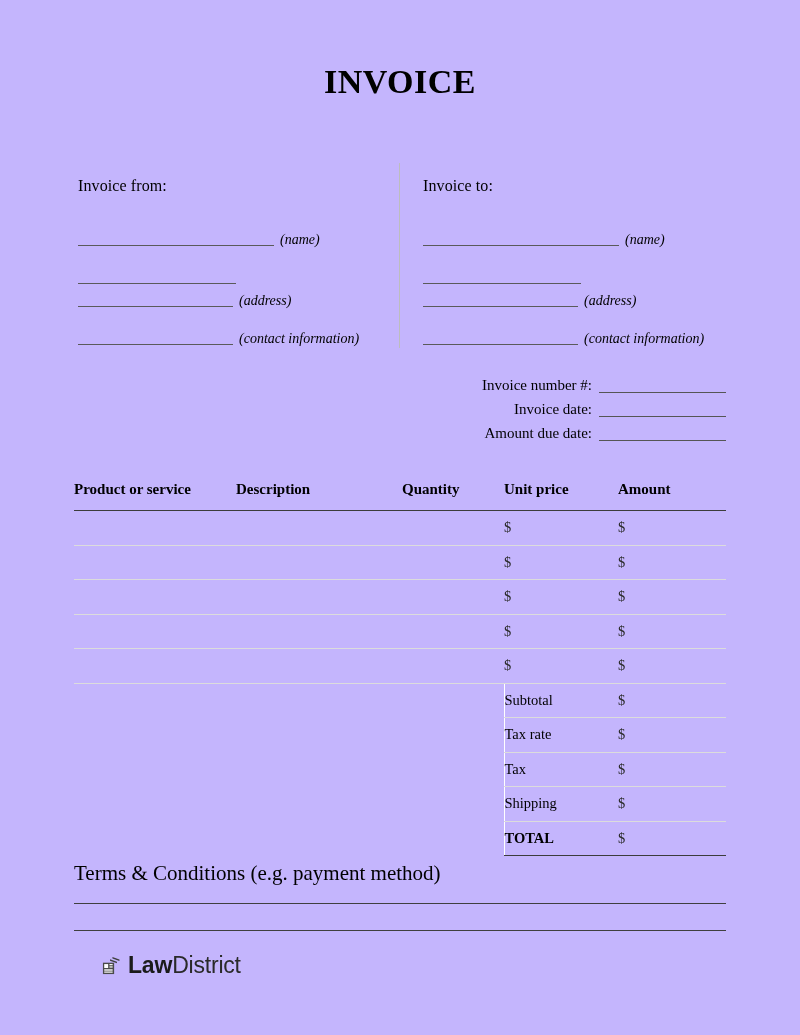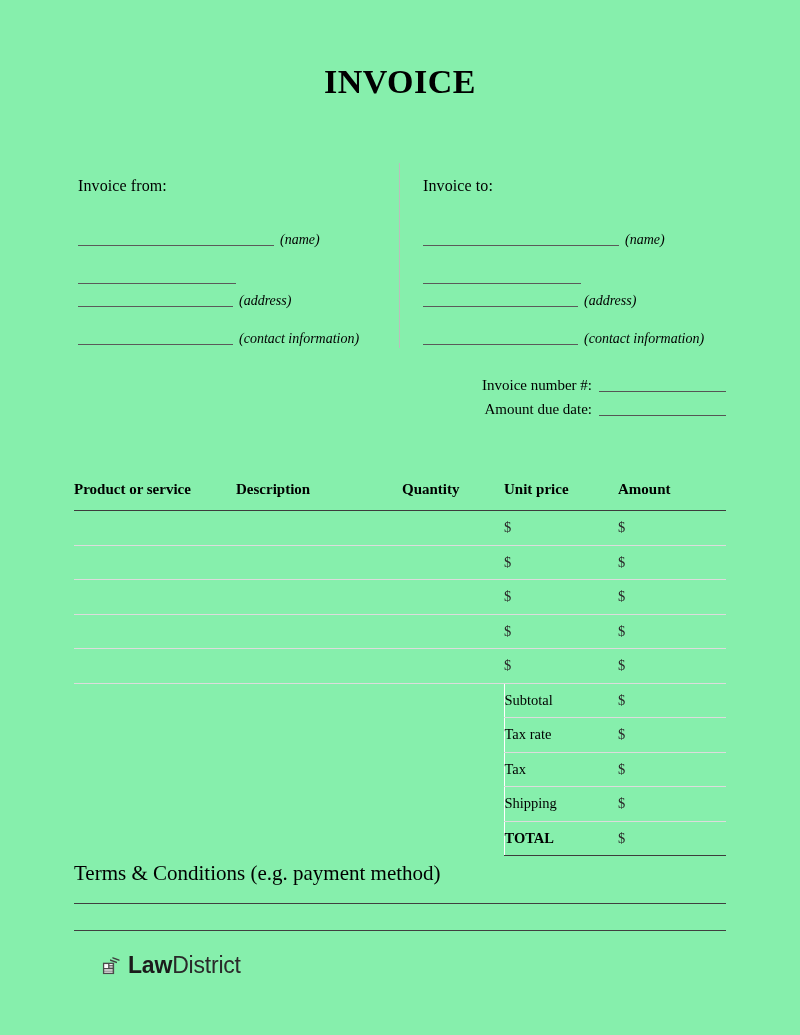--- a/index.html
+++ b/index.html
@@ -9,21 +9,21 @@
   }
   body {
     font-family: "Liberation Serif", "DejaVu Serif", serif;
     color: #000000;
     -webkit-font-smoothing: antialiased;
   }
   .page {
     position: relative;
     width: 800px;
     height: 1035px;
-    background: #86efac;
+    background: #c4b5fd;
     overflow: hidden;
   }
 
   
   .doc-title {
     position: absolute;
     left: 0;
     top: 63px;
     width: 800px;
     text-align: center;
@@ -85,21 +85,21 @@
 
   
   .meta {
     position: absolute;
     left: 400px;
     top: 378px;
     width: 326px;
   }
   .meta-row {
     display: flex;
-    align-items: flex-start;
+    align-items: center;
     justify-content: flex-end;
     gap: 7px;
     margin-bottom: 9px;
   }
   .meta-label {
     font-size: 15px;
     line-height: 1;
     white-space: nowrap;
   }
   .meta-rule {
@@ -257,20 +257,24 @@
 
     <div class="fill-row">
       <span class="rule w-contact"></span>
       <span class="hint">(contact information)</span>
     </div>
   </div>
 
   <div class="meta">
     <div class="meta-row">
       <span class="meta-label">Invoice number #:</span>
+      <span class="meta-rule"></span>
+    </div>
+    <div class="meta-row">
+      <span class="meta-label">Invoice date:</span>
       <span class="meta-rule"></span>
     </div>
     <div class="meta-row">
       <span class="meta-label">Amount due date:</span>
       <span class="meta-rule"></span>
     </div>
   </div>
 
   <div class="items">
     <table>

